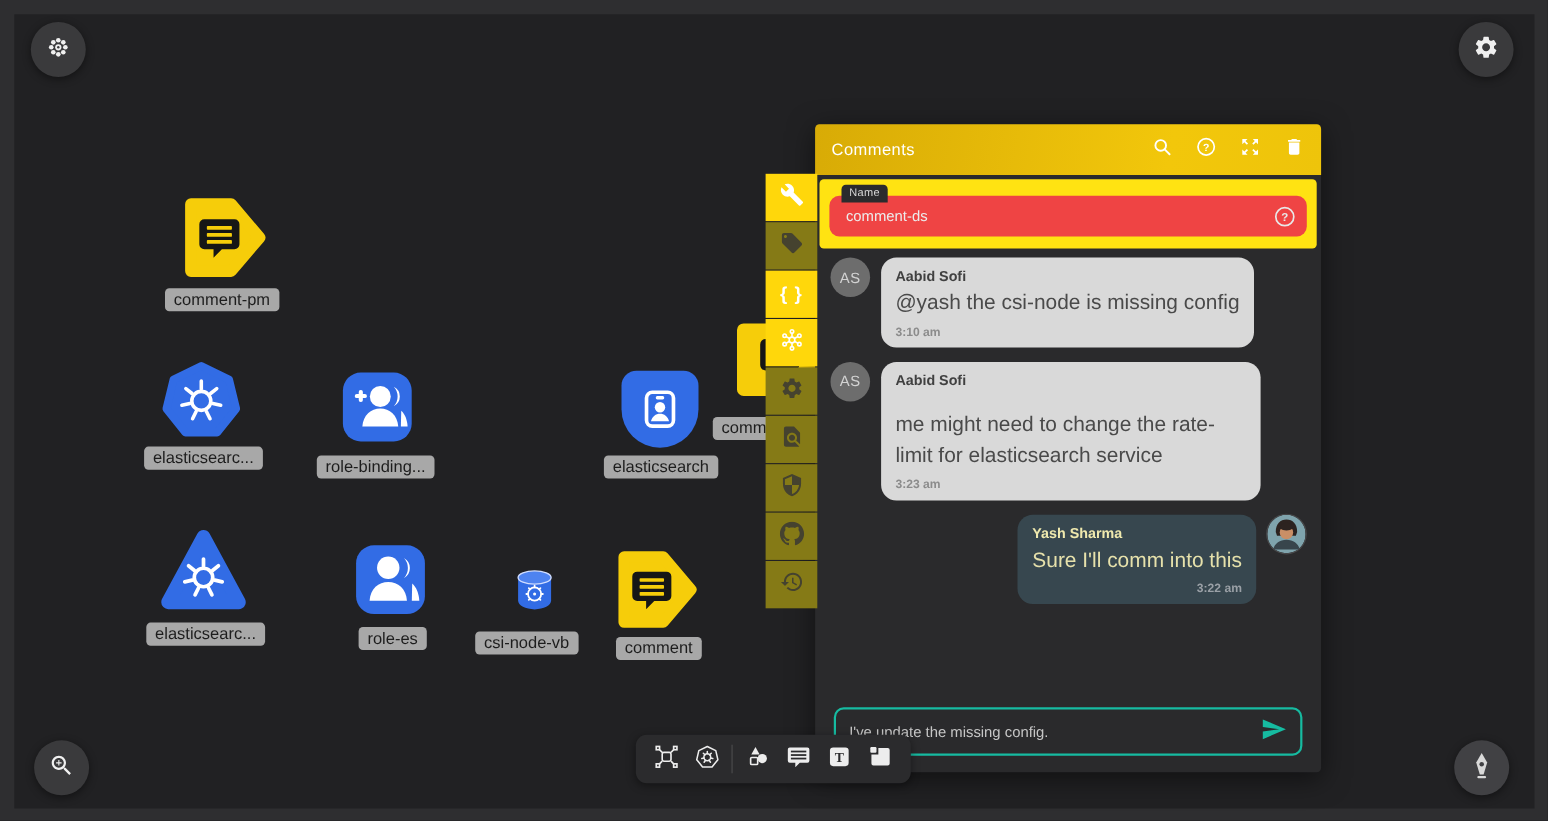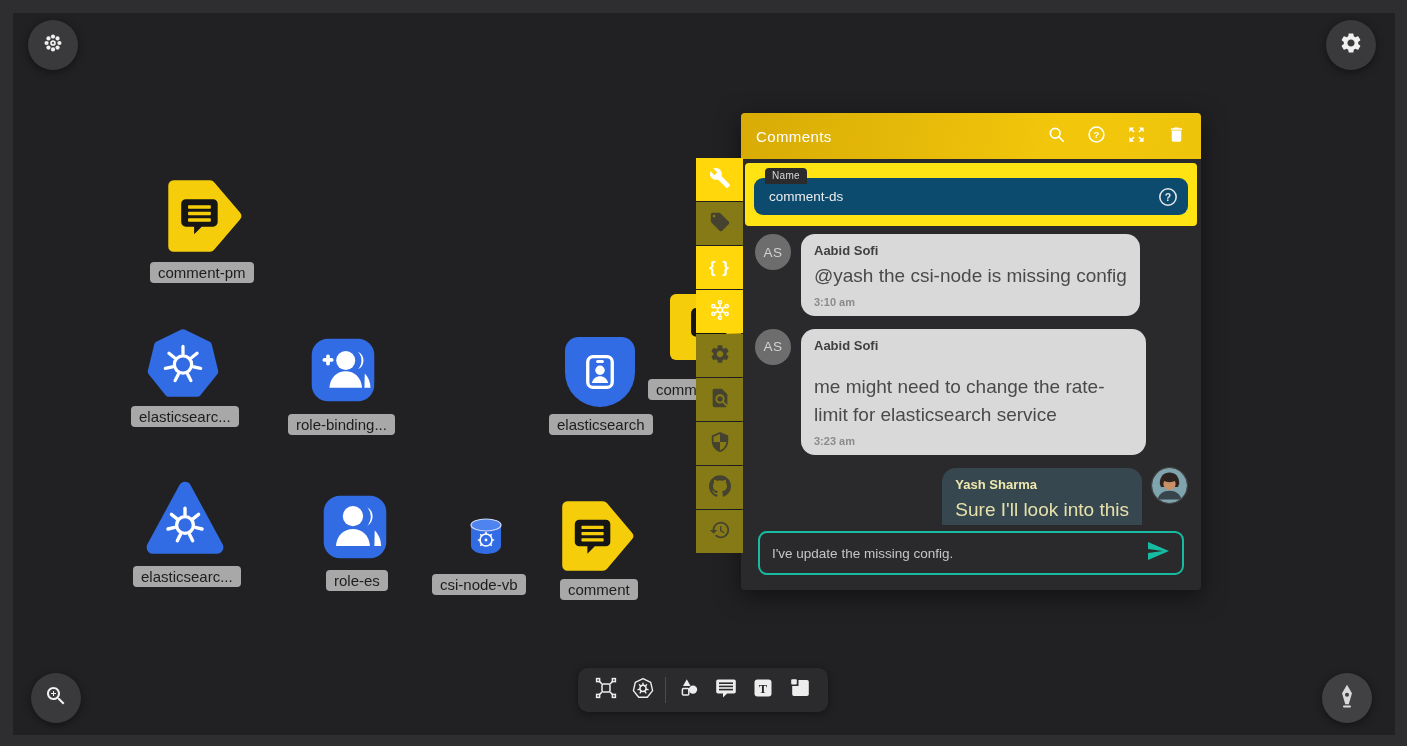--- a/index.html
+++ b/index.html
@@ -32,21 +32,21 @@
   .node-toolbar { position:absolute; left:696px; top:158px; width:47px; z-index:30; }
   .nt-btn {
     width:47px; height:43px; display:flex; align-items:center; justify-content:center;
     background:#857a16; color:#45422f; cursor:pointer; margin-bottom:1px;
   }
   .nt-btn.active { background:#ffd70b; color:#ffffff; }
   .nt-btn svg { width:22px; height:22px; }
   .nt-braces { font-size:17px; font-weight:bold; letter-spacing:1px; }
   
   .panel {
-    position:absolute; left:741px; top:113px; width:460px; height:477px;
+    position:absolute; left:741px; top:113px; width:460px; height:589px;
     background:#2a2a2c; border-radius:4px; z-index:20;
     box-shadow:0 6px 24px rgba(0,0,0,.5);
     display:flex; flex-direction:column;
   }
   .panel-header {
     height:46px; flex:0 0 46px; border-radius:4px 4px 0 0;
     background:linear-gradient(100deg,#d8ab06 0%,#f2c70b 70%,#eec40b 100%);
     display:flex; align-items:center; padding:0 15px;
   }
   .panel-title { color:#fff; font-size:15px; letter-spacing:.4px; }
@@ -54,21 +54,21 @@
   .ph-icons svg { width:19px; height:19px; cursor:pointer; }
   .name-block {
     margin:4px; background:#ffe312; border-radius:4px;
     padding:15px 9px 11px; position:relative; flex:0 0 auto;
   }
   .name-chip {
     position:absolute; left:20px; top:5px; background:#2b2b2d; color:#d8d8d8;
     font-size:10px; padding:2px 7px 3px; border-radius:4px 4px 0 0; letter-spacing:.3px;
   }
   .name-input {
-    width:100%; height:37px; background:#0c4a6e; border:none; outline:none;
+    width:100%; height:37px; background:#ef4444; border:none; outline:none;
     border-radius:9px; color:#ececec; font-size:13.5px; padding:0 40px 0 15px;
     font-family:"Liberation Sans", sans-serif;
   }
   .name-help { position:absolute; right:19px; top:24px; width:20px; height:20px; cursor:pointer; }
   .panel-messages { flex:1 1 auto; overflow:hidden; padding:4px 14px 0; }
   .msg { display:flex; margin-bottom:13px; align-items:flex-start; }
   .avatar {
     width:36px; height:36px; border-radius:50%; flex:0 0 36px;
     background:#6d6d6d; color:#d2d2d2; font-size:13.5px;
     display:flex; align-items:center; justify-content:center; letter-spacing:.5px;
@@ -402,21 +402,21 @@
       <div class="avatar">AS</div>
       <div class="bubble">
         <div class="author">Aabid Sofi</div>
         <div class="text">me might need to change the rate-limit for elasticsearch service</div>
         <div class="time">3:23 am</div>
       </div>
     </div>
     <div class="msg msg-right">
       <div class="bubble">
         <div class="author">Yash Sharma</div>
-        <div class="text">Sure I'll look into this</div>
+        <div class="text">Sure I'll comm into this</div>
         <div class="time">3:22 am</div>
       </div>
       <div class="avatar-photo">
         <svg viewBox="0 0 36 36" width="35" height="35">
           <circle cx="18" cy="18" r="18" fill="#7fa4ad"></circle>
           <path d="M8 16c0-7.5 4.2-11.5 10-11.5S28 8.5 28 16l-1.2 3.5H9.2z" fill="#2c2320"></path>
           <circle cx="18" cy="16.5" r="6.3" fill="#c98f66"></circle>
           <path d="M11.8 12.6c1-3.4 3.3-5.2 6.2-5.2s5.2 1.8 6.2 5.2c-1.9 1.4-3.9 2-6.2 2s-4.3-.6-6.2-2z" fill="#2c2320"></path>
           <path d="M5.5 32.5c1.6-6 6.3-9.2 12.5-9.2s10.9 3.2 12.5 9.2z" fill="#38454c"></path>
         </svg>

